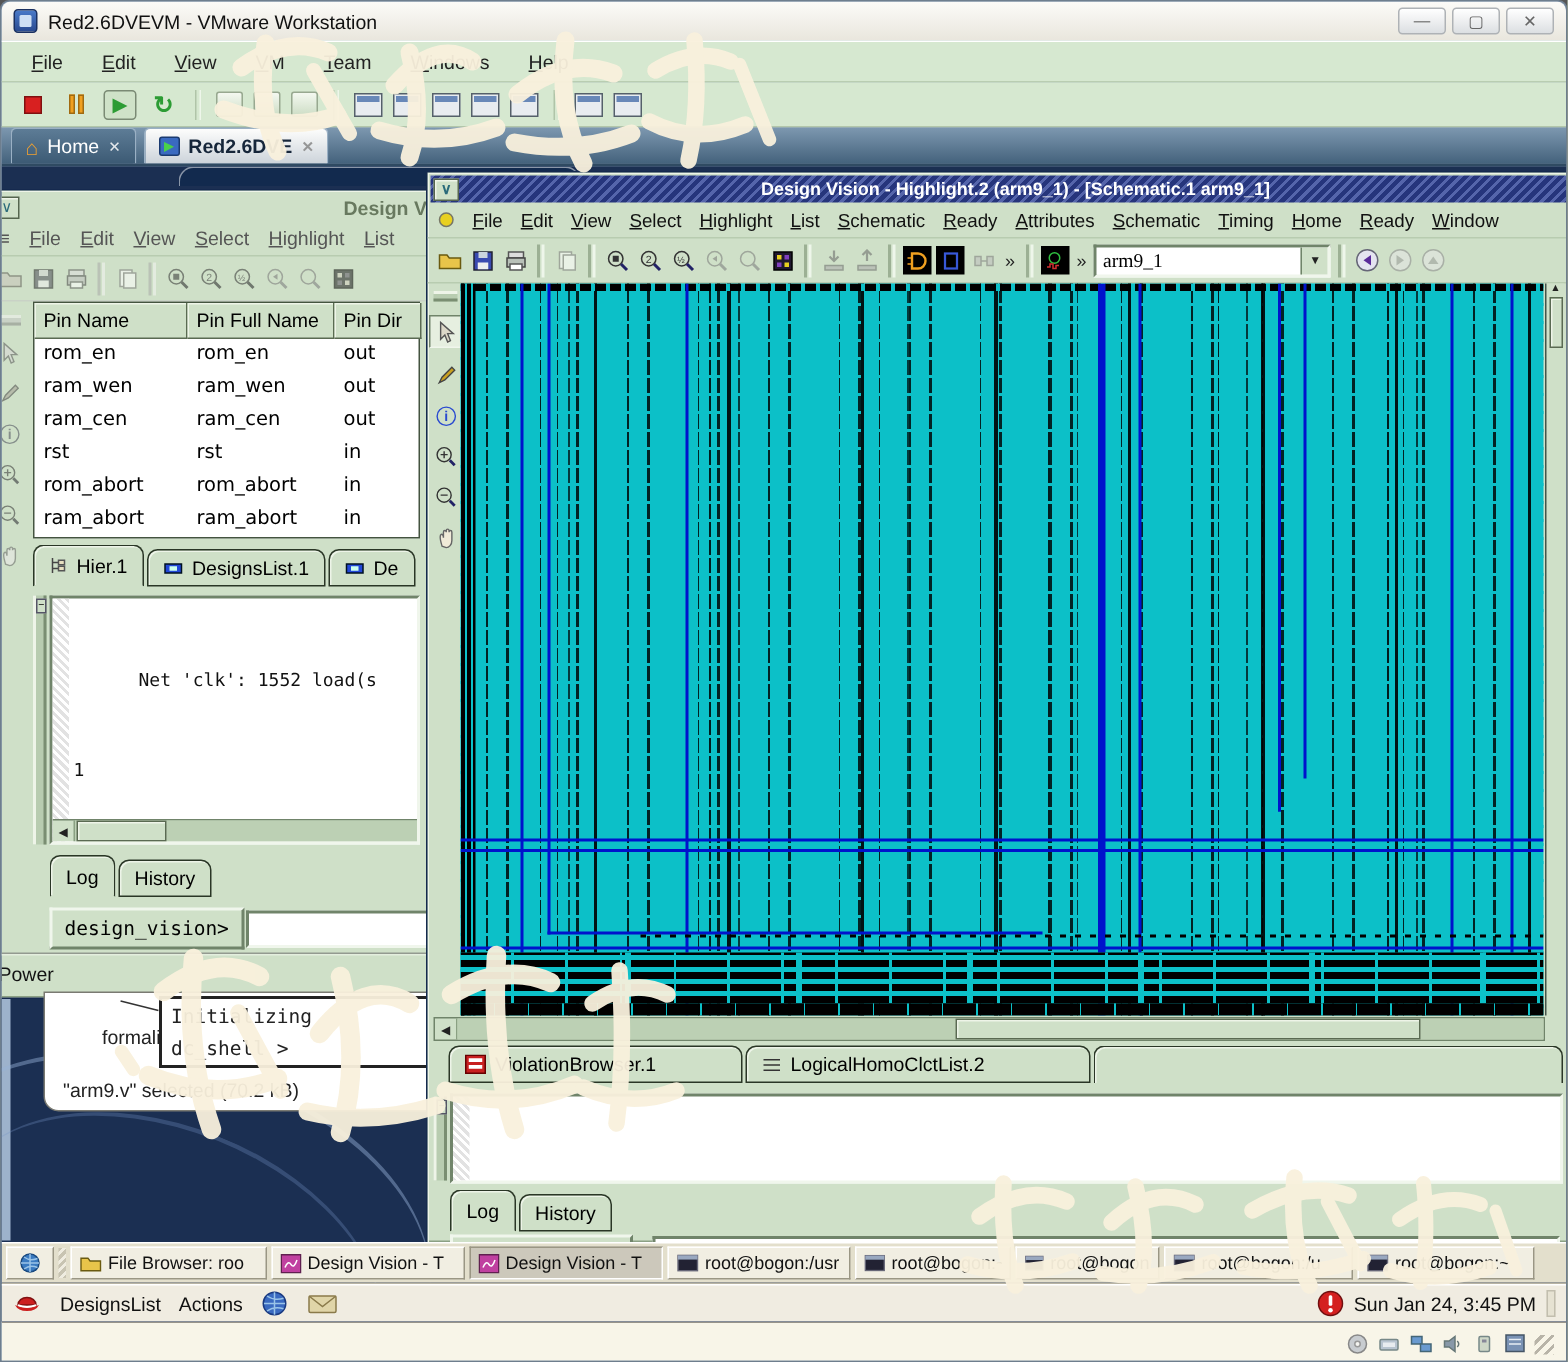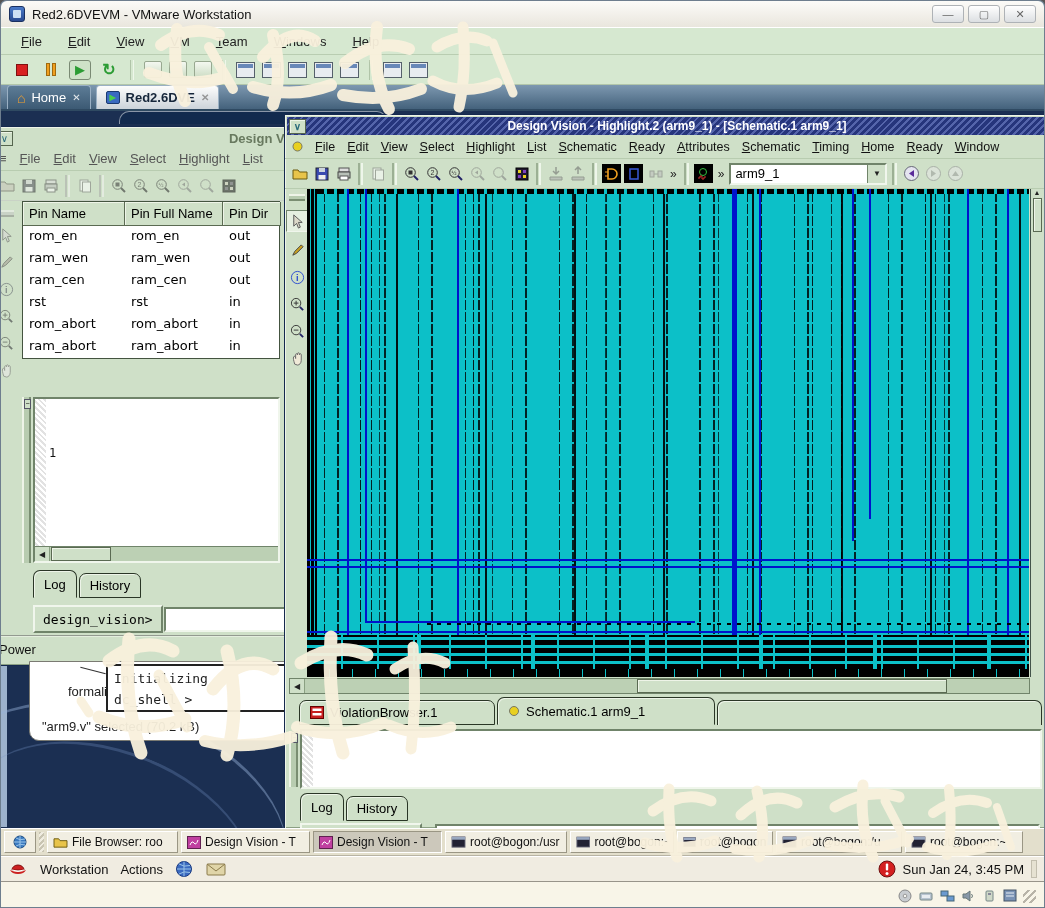--- a/index.html
+++ b/index.html
@@ -47,21 +47,21 @@
 .mmenubar>span{display:inline-block;white-space:nowrap}
 .mmenubar>span.mi::first-letter{text-decoration:underline}
 .inactive .mmenubar{color:#555}
 .schem-menubar{gap:12px;font-size:12.5px}
 .mtoolbar{height:30px;display:flex;align-items:center;padding:0 5px;gap:3px;border-bottom:1px solid #b8ccb0}
 .gray{filter:grayscale(.9) opacity(.55)}
 .ti{width:19px;height:19px;display:flex;align-items:center;justify-content:center;flex:none}
 .msep{width:5px;height:22px;border-left:2px solid #9cb094;border-right:2px solid #eef6ea;margin:0 2px;flex:none}
 .ovf{font-size:12px;color:#222;padding:0 2px}
 .combo{display:flex;height:22px;border:2px solid;border-color:#70846a #f0f6ec #f0f6ec #70846a;background:#fff;width:158px;flex:none}
-.combo .cval{flex:1;font-size:13px;padding:1px 4px;font-family:Liberation Sans, sans-serif}
+.combo .cval{flex:1;font-size:13px;padding:1px 4px;font-family:Liberation Serif, serif}
 .combo .cbtn{width:18px;background:#cfe0c8;border-left:1px solid #70846a;font-size:8px;display:flex;align-items:center;justify-content:center;color:#222}
 
 .palette{position:absolute;width:22px;display:flex;flex-direction:column;gap:9px;align-items:center;padding-top:3px}
 .grip{width:16px;height:7px;border-top:2px solid #eef4e8;border-bottom:2px solid #7a8e72;background:#b8ccb0}
 .pic{width:18px;height:18px;display:flex;align-items:center;justify-content:center}
 .pic.pressed{background:#e6efe0;border:1px solid;border-color:#70846a #f0f6ec #f0f6ec #70846a;width:22px;height:22px}
 
 .ptable{position:absolute;display:grid;grid-template-columns:102px 98px 58px;background:#fff;border:1px solid #445440}
 .pth{background:#cfe0c8;border-right:1px solid #5a6a52;border-bottom:1px solid #5a6a52;box-shadow:inset 1px 1px 0 #eef4e8;padding:4px 6px;font-size:13px;white-space:nowrap;overflow:hidden}
 .ptd{padding:2px 6px;font-size:13px;font-family:"DejaVu Sans",sans-serif;white-space:nowrap;height:22px}
@@ -343,27 +343,52 @@
           <span class="ptd">rst</span>
           <span class="ptd">in</span>
         <span class="ptd">rom_abort</span>
           <span class="ptd">rom_abort</span>
           <span class="ptd">in</span>
         <span class="ptd">ram_abort</span>
           <span class="ptd">ram_abort</span>
           <span class="ptd">in</span>
       </div>
 
+      <div class="mtabs" style="left:30px;top:236px">
+        <span class="mtab active">
+            <svg width="12" height="12" viewBox="0 0 12 12">
+              <path d="M2,1 v10 M2,4 h4 M2,8 h4" stroke="#444" fill="none"></path>
+              <rect x="6" y="2.5" width="4" height="3" fill="#e8e0c0" stroke="#555"></rect>
+              <rect x="6" y="6.5" width="4" height="3" fill="#e8e0c0" stroke="#555"></rect>
+            </svg>
+            <b>Hier.1</b>
+          </span>
+        <span class="mtab">
+            <svg width="13" height="12" viewBox="0 0 13 12">
+              <rect x="1" y="3" width="11" height="6" fill="#2248d8" stroke="#012"></rect>
+              <rect x="4" y="4.5" width="5" height="3" fill="#cfe"></rect>
+            </svg>
+            <b>DesignsList.1</b>
+          </span>
+        <span class="mtab">
+            <svg width="13" height="12" viewBox="0 0 13 12">
+              <rect x="1" y="3" width="11" height="6" fill="#2248d8" stroke="#012"></rect>
+              <rect x="4" y="4.5" width="5" height="3" fill="#cfe"></rect>
+            </svg>
+            <b>De</b>
+          </span>
+      </div>
 
       <div class="paned" style="left:30px;top:270px;height:166px">
           <span class="collapse">−</span>
         </div>
       <div class="logbox" style="left:41px;top:270px;width:247px;height:166px">
         <div class="dotmargin"></div>
         <div class="loglines">
+          <div>      Net 'clk': 1552 load(s</div>
           <div>1</div>
           
           
           
           
           
         </div>
         <div class="hscroll">
           <span class="harrow">◀</span>
           <span class="htrack">
@@ -630,25 +655,27 @@
 
       <div class="mtabs" style="left:14px;top:582px;right:6px">
         <span class="mtab" style="width:196px">
             <svg width="14" height="13" viewBox="0 0 14 13">
               <rect x="0.5" y="0.5" width="13" height="12" fill="#c82020" stroke="#600"></rect>
               <rect x="2.5" y="2.5" width="9" height="2.5" fill="#fff"></rect>
               <rect x="2.5" y="7" width="9" height="2.5" fill="#fff"></rect>
             </svg>
             <b>ViolationBrowser.1</b>
           </span>
-        <span class="mtab active" style="width:218px">
-            <svg width="12" height="12" viewBox="0 0 12 12">
-              <circle cx="6" cy="6" r="4.5" fill="#e8d020" stroke="#776"></circle>
-            </svg>
-            <b>Schematic.1  arm9_1</b>
+        <span class="mtab" style="width:230px">
+            <svg width="13" height="12" viewBox="0 0 13 12">
+              <line x1="1" y1="2.5" x2="12" y2="2.5" stroke="#333"></line>
+              <line x1="1" y1="6" x2="12" y2="6" stroke="#333"></line>
+              <line x1="1" y1="9.5" x2="12" y2="9.5" stroke="#333"></line>
+            </svg>
+            <b>LogicalHomoClctList.2</b>
           </span>
         <span class="fillertab"></span>
       </div>
 
       <div class="paned" style="left:4px;top:616px;height:56px">
           <span class="collapse">−</span>
         </div>
       <div class="logbox" style="left:15px;top:614px;right:6px;height:60px">
         <div class="dotmargin"></div>
         <div class="loglines conlines">
@@ -732,21 +759,21 @@
           <span class="tklabel">root@bogon:~</span>
         </span>
     </div>
 
     <div class="gpanel">
       <svg width="20" height="16" viewBox="0 0 20 16">
           <path d="M4,9 a6,5 0 0 1 12,0 z" fill="#cc2020" stroke="#801010"></path>
           <path d="M2,9 q8,4 16,0 q-2,4 -8,4 q-6,0 -8,-4" fill="#cc2020"></path>
           <path d="M4,9 q6,2.5 12,0" stroke="#fff" fill="none"></path>
         </svg>
-      <span>Workstation</span>
+      <span>DesignsList</span>
       <span>Actions</span>
       <svg width="19" height="18" viewBox="0 0 19 18">
           <circle cx="9" cy="9" r="7.5" fill="#3a6ac0" stroke="#1a3a80"></circle>
           <path d="M2,9 h14 M9,1.5 v15 M4,4 q5,3.5 11,1.5 M4,14 q5,-3.5 11,-1.5" stroke="#9ac4e8" fill="none"></path>
         </svg>
       <svg width="20" height="15" viewBox="0 0 20 15">
           <rect x="1" y="2" width="18" height="11" rx="1" fill="#e0d5a8" stroke="#8a7a4a"></rect>
           <path d="M1,2 L10,9 L19,2" fill="none" stroke="#8a7a4a"></path>
         </svg>
       <span class="gpright">

